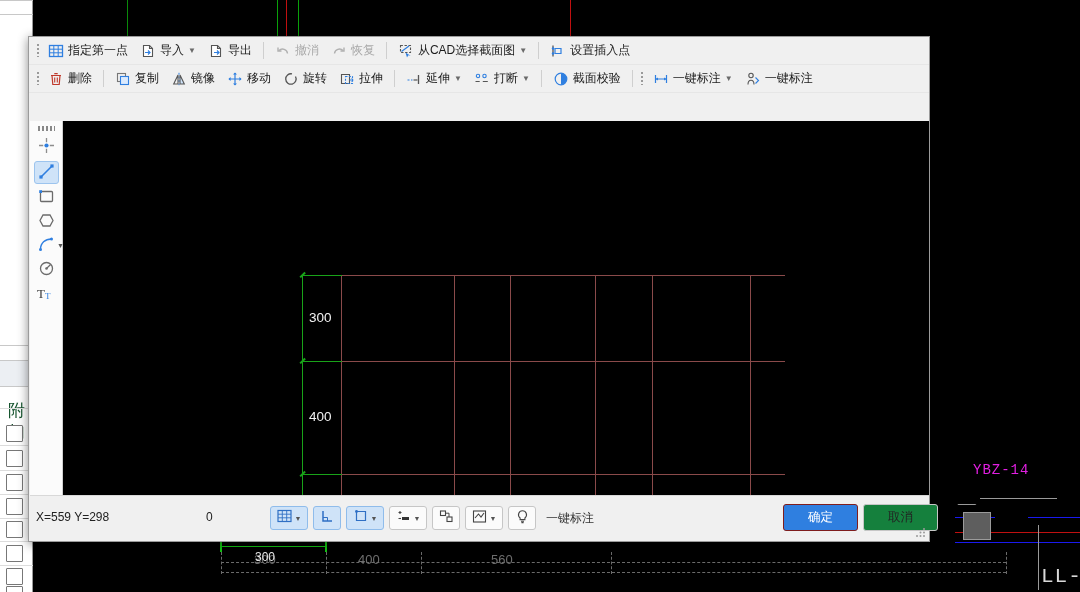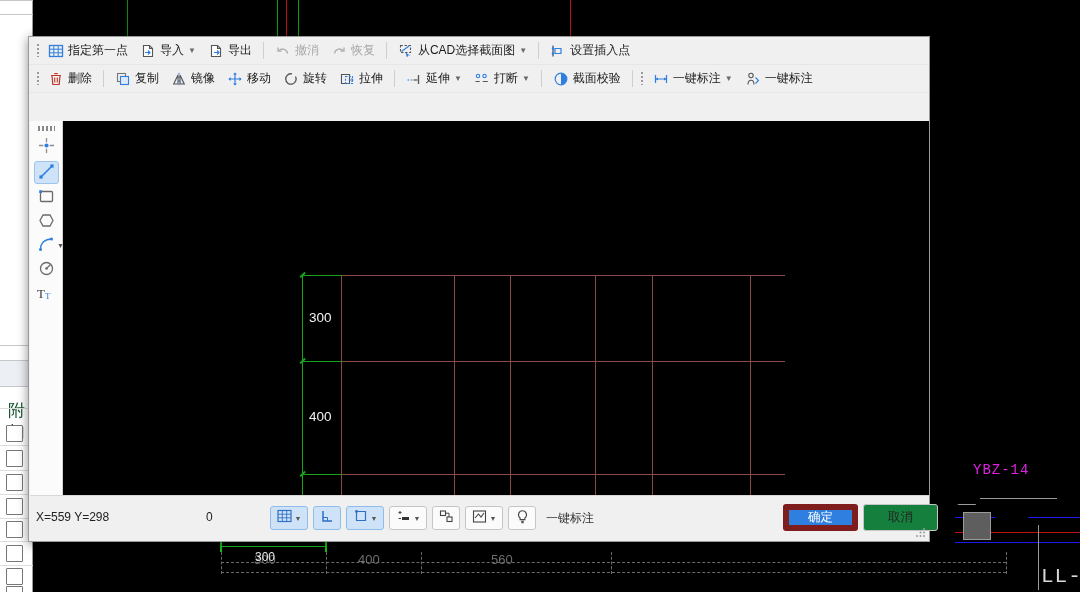--- a/index.html
+++ b/index.html
@@ -84,21 +84,21 @@
   #statusbar{position:absolute;left:1px;bottom:1px;width:899px;height:44px;background:#f0f0f0;border-top:1px solid #d8d8d8;}
   #coord{position:absolute;left:6px;top:14px;font-size:12px;color:#222;}
   #zeroval{position:absolute;left:176px;top:14px;font-size:12px;color:#222;}
   .sb-btn{position:absolute;top:10px;height:24px;border:1px solid #c6c6c6;background:#fbfbfb;border-radius:3px;
           display:flex;align-items:center;justify-content:center;box-sizing:border-box;}
   .sb-btn.on{background:#cfe3f8;border-color:#8fbceb;}
   .sb-caret{font-size:7px;color:#555;margin-left:3px;}
   #prompt{position:absolute;left:478px;top:14px;font-size:12px;color:#333;}
   .dlgbtn{position:absolute;top:8px;height:27px;width:75px;border-radius:3px;font-size:12.5px;
           display:flex;align-items:center;justify-content:center;box-sizing:border-box;}
-  #btn-ok{left:753px;background:#2f7fe0;color:#fff;border:6px solid #7f1d1d;}
+  #btn-ok{left:753px;background:#2f7fe0;color:#fff;border:1px solid #7f1d1d;}
   #btn-cancel{left:833px;background:#15803d;color:#222;border:1px solid #c6c6c6;}
   #grip{position:absolute;right:3px;bottom:2px;width:12px;height:12px;}
 </style>
 </head>
 <body>
 
 <div id="bg-app">
   <div class="bg-canvas">
 
     <div class="vline" style="left:94px;top:0;height:36px;background:#0a8a0a;"></div>

